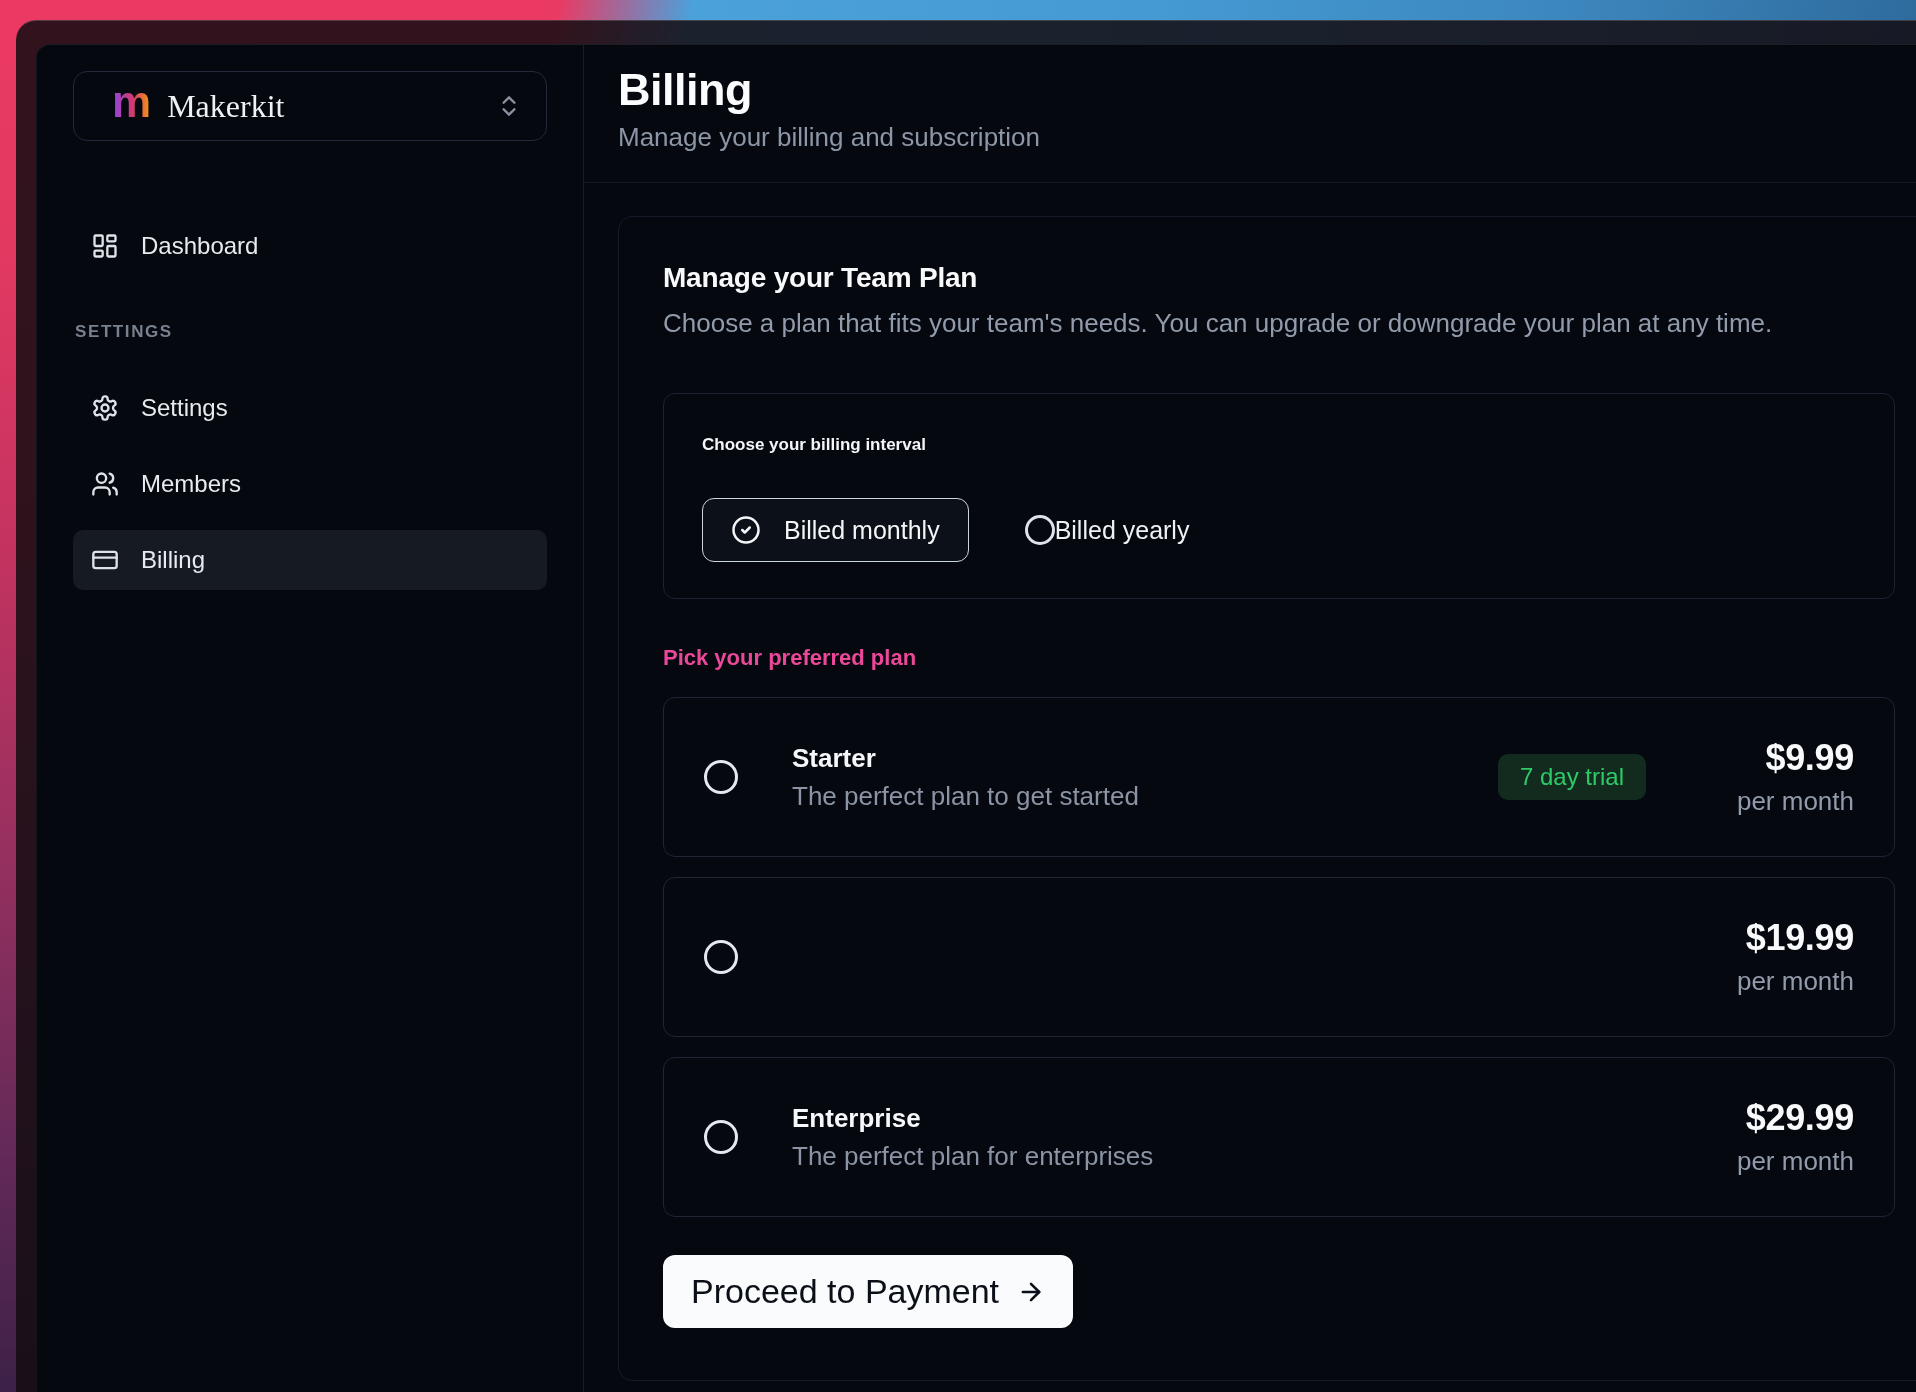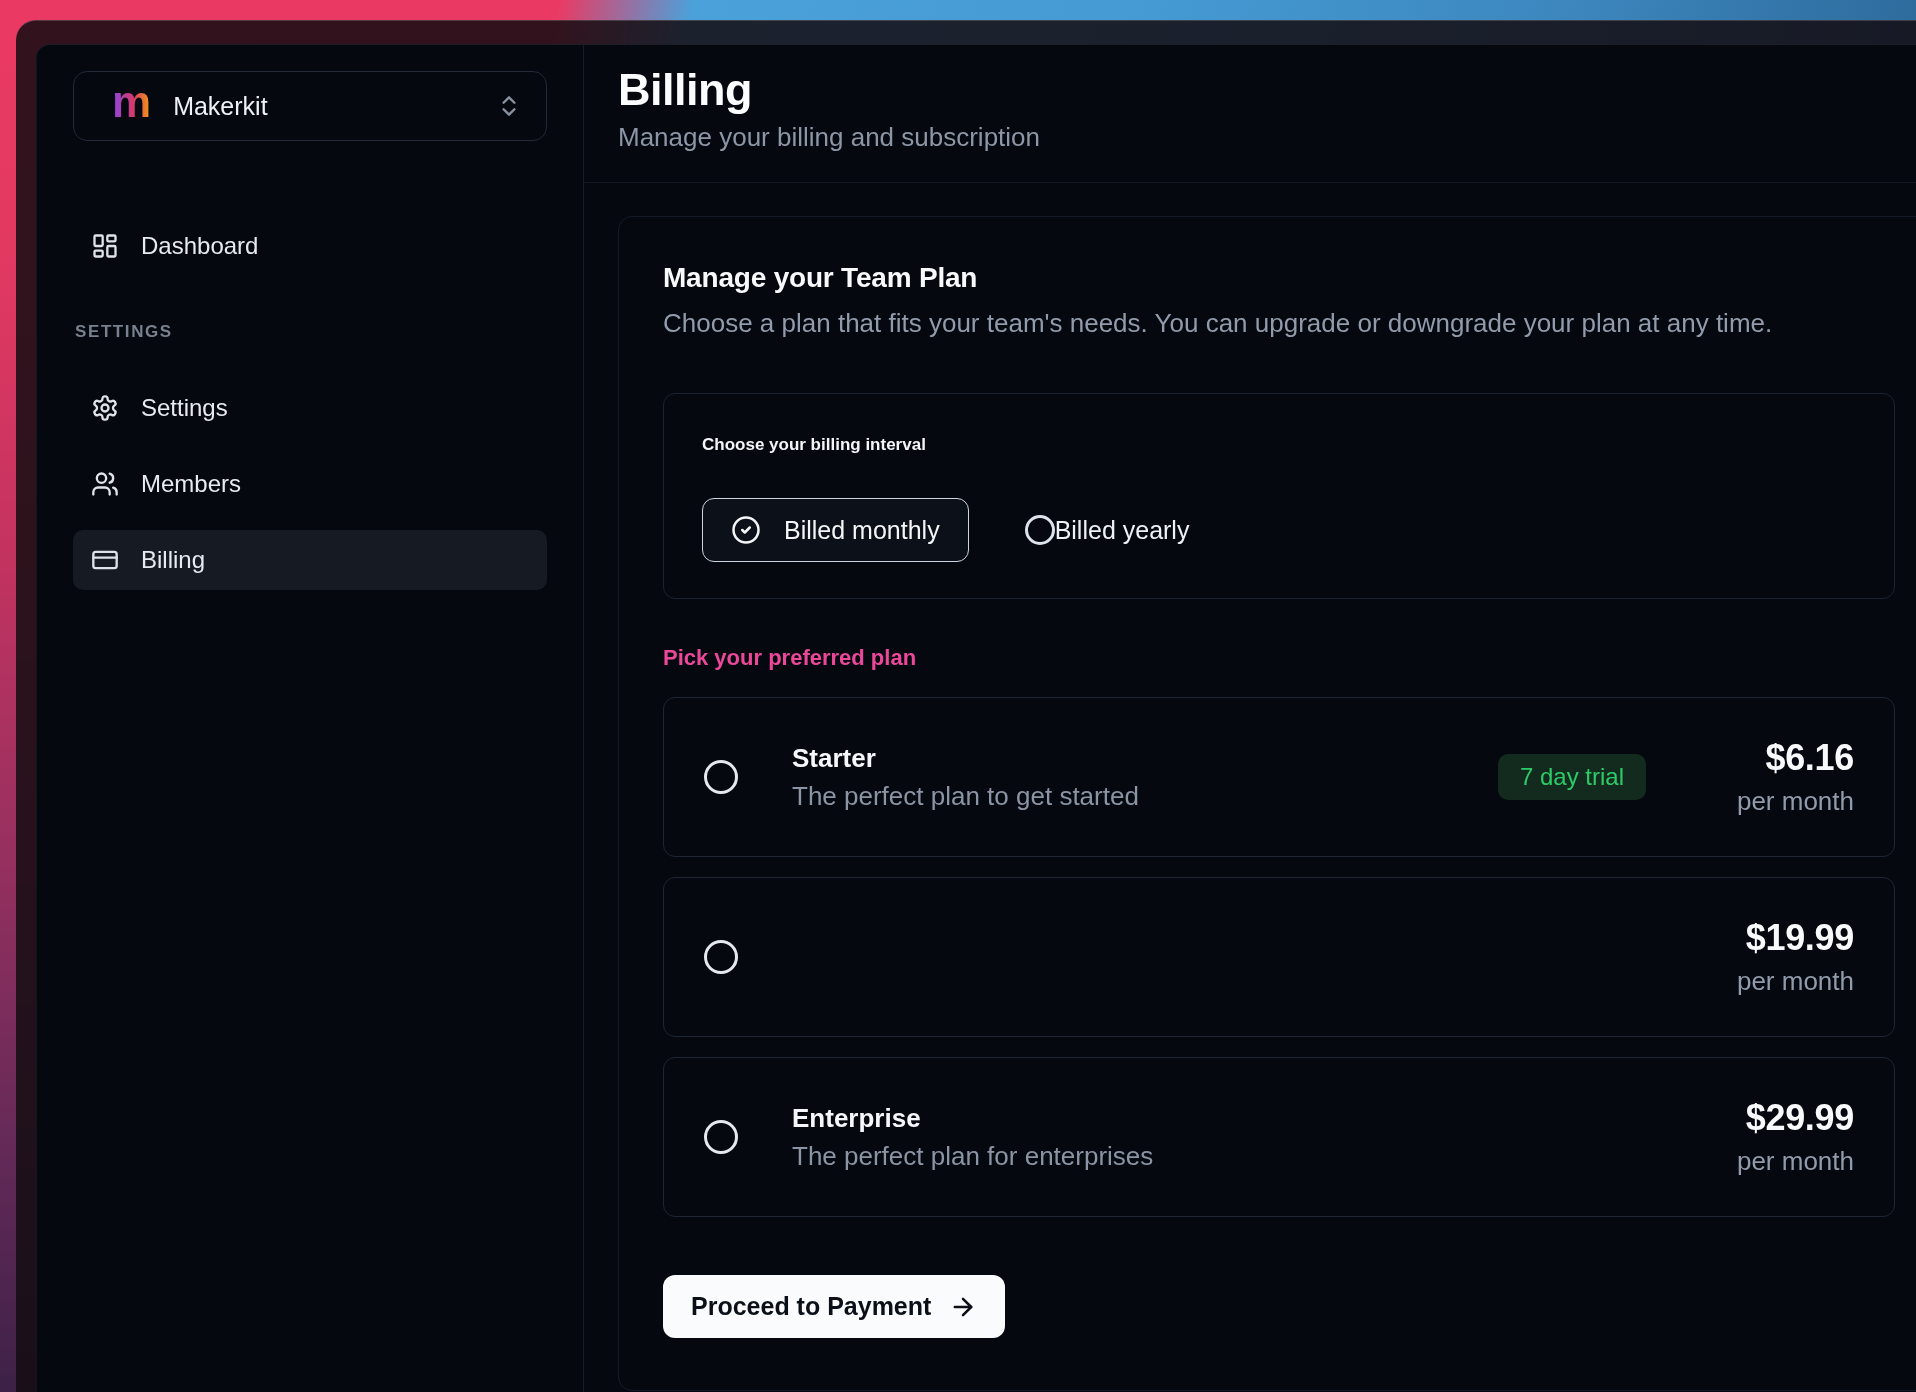--- a/index.html
+++ b/index.html
@@ -56,21 +56,21 @@
     padding:0 24px 0 38px;
     cursor:pointer;
   }
   .logo-m {
     font-size:44px; font-weight:700; line-height:30px;
     background:linear-gradient(90deg,#8b45e6 0%, #d63a6a 55%, #f59e0b 100%);
     -webkit-background-clip:text; background-clip:text;
     -webkit-text-fill-color:transparent; color:transparent;
     margin-top:-8px;
   }
-  .team-name { font-size:25px; font-weight:500; color:#eef1f5; margin-left:22px; }
+  .team-name { font-size:32px; font-weight:500; color:#eef1f5; margin-left:16px;font-family:Liberation Serif, serif; }
   .team-caret { margin-left:auto; color:#8a919e; display:flex; }
 
   .nav { margin-top:75px; }
   .nav-item {
     height:60px; display:flex; align-items:center; gap:22px;
     font-size:24px; font-weight:500; color:#e7eaee;
     padding:0 18px; border-radius:10px;
     cursor:pointer;
   }
   .nav-item + .nav-item { margin-top:16px; }
@@ -153,25 +153,25 @@
     background:#122b1e; color:#2dcb68;
     font-size:24px; font-weight:400;
     padding:9px 22px; border-radius:10px;
     margin-right:34px; white-space:nowrap;
   }
   .price-block { text-align:right; min-width:150px; }
   .price { font-size:36px; font-weight:700; color:#f7f9fb; letter-spacing:-0.3px; line-height:40px; }
   .cadence { font-size:26px; color:#919bab; line-height:32px; margin-top:7px; }
 
   .proceed-btn {
-    margin-top:58px;
+    margin-top:38px;
     display:inline-flex; align-items:center; gap:18px;
     background:#fafbfc; color:#0b1018;
     font-family:"Liberation Sans", sans-serif;
-    font-size:25px; font-weight:700;
+    font-size:34px; font-weight:400;
     border:none; border-radius:12px;
     padding:17px 28px;
     cursor:pointer;
   }
   .proceed-btn .icon { display:flex; color:#0b1018; }
 
   svg { display:block; }
 </style>
 </head>
 <body>
@@ -285,21 +285,21 @@
 
           <div class="plan-row">
             <span class="plan-radio"></span>
             <div class="plan-info">
               <div class="plan-name">Starter</div>
               <div class="plan-desc">The perfect plan to get started</div>
             </div>
             <div class="plan-spacer"></div>
             <span class="trial-badge">7 day trial</span>
             <div class="price-block">
-              <div class="price">$6.16</div>
+              <div class="price">$9.99</div>
               <div class="cadence">per month</div>
             </div>
           </div>
 
           <div class="plan-row">
             <span class="plan-radio"></span>
             <div class="plan-spacer"></div>
             <div class="price-block">
               <div class="price">$19.99</div>
               <div class="cadence">per month</div>

